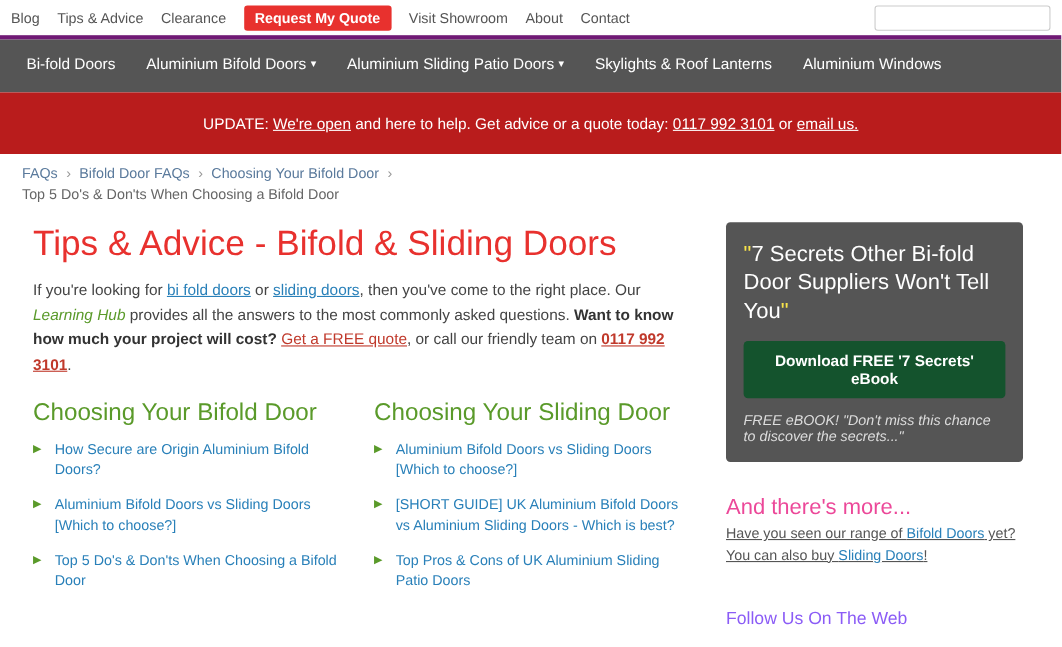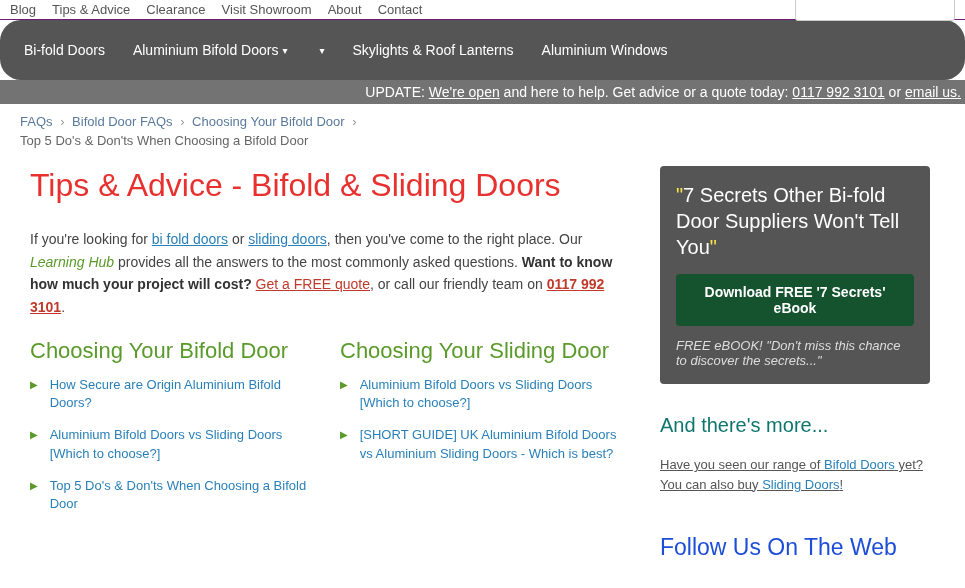--- a/index.html
+++ b/index.html
@@ -1,25 +1,25 @@
 <!DOCTYPE html>
 <html><head>
   <meta charset="utf-8">
   <style>
     * { margin: 0; padding: 0; box-sizing: border-box; }
     body { font-family: Arial, sans-serif; font-size: 14px; color: #333; background: #fff; width: 965px; }
 
     
     .top-nav {
       background: #fff;
-      border-bottom: 1px solid #701a75;
+      border-bottom: 4px solid #701a75;
       padding: 0 10px;
       display: flex;
       align-items: center;
-      height: 20px;
+      height: 36px;
       gap: 16px;
     }
     .top-nav a {
       color: #555;
       text-decoration: none;
       font-size: 13px;
     }
     .btn-request {
       background: #e8312e;
       color: #fff !important;
@@ -35,42 +35,41 @@
       border: 1px solid #ccc;
       padding: 3px 8px;
       width: 160px;
       border-radius: 3px;
     }
 
     
     .main-nav {
       background: #555;
       display: flex;
-      align-items: center;
-      height: 60px;
+      align-items: flex-start;
+      height: 48px;
       padding: 0 10px;
-      border-radius: 21px;
     }
     .main-nav a {
       color: #fff;
       text-decoration: none;
       font-size: 14px;
       padding: 0 14px;
       height: 44px;
       display: flex;
       align-items: center;
     }
     .main-nav .dropdown-arrow { font-size: 10px; margin-left: 4px; }
 
     
     .alert-bar {
-      background: #737373;
-      color: #fff;
-      text-align: right;
-      padding: 4px;
+      background: #b91c1c;
+      color: #fff;
+      text-align: center;
+      padding: 20px;
       font-size: 14px;
     }
     .alert-bar a { color: #fff; }
 
     
     .breadcrumb {
       padding: 10px 20px 4px;
       font-size: 13px;
     }
     .breadcrumb a { color: #5a7a9c; text-decoration: none; }
@@ -91,21 +90,21 @@
       width: 290px;
       padding: 10px 10px;
     }
 
     
     .page-title {
       font-family: 'Comic Sans MS', cursive, sans-serif;
       color: #e8312e;
       font-size: 32px;
       font-weight: normal;
-      margin-bottom: 24px;
+      margin-bottom: 12px;
       line-height: 1.2;
     }
 
     
     .intro-text {
       font-size: 14px;
       line-height: 1.6;
       color: #444;
       margin-bottom: 20px;
     }
@@ -177,32 +176,32 @@
     }
     .sidebar-box-dark .sub-text {
       font-size: 13px;
       color: #ddd;
       font-style: italic;
     }
 
     .sidebar-section { margin-bottom: 20px; padding: 10px 0; }
     .sidebar-section .section-title {
       font-family: 'Comic Sans MS', cursive, sans-serif;
-      color: #0f766e;
+      color: #ec4899;
       font-size: 20px;
       font-weight: normal;
-      margin-bottom: 18px;
+      margin-bottom: 2px;
     }
     .sidebar-section p { font-size: 13px; color: #555; line-height: 1.5; text-decoration: underline; }
     .sidebar-section p a { color: #2980b9; text-decoration: none; }
 
     .follow-section .section-title {
       font-family: 'Comic Sans MS', cursive, sans-serif;
-      color: #1d4ed8;
-      font-size: 23px;
+      color: #8b5cf6;
+      font-size: 16px;
       font-weight: normal;
       margin-bottom: 27px;
     }
     .twitter-btn {
       background: #1da1f2;
       color: #fff;
       padding: 6px 12px;
       border-radius: 3px;
       font-size: 13px;
       text-decoration: none;
@@ -212,35 +211,37 @@
     }
     .twitter-icon { font-size: 14px; }
   </style>
 </head>
 <body>
 
 <div class="top-nav">
   <a href="#">Blog</a>
   <a href="#">Tips &amp; Advice</a>
   <a href="#">Clearance</a>
+  <a href="#" class="btn-request">Request My Quote</a>
   <a href="#">Visit Showroom</a>
   <a href="#">About</a>
   <a href="#">Contact</a>
   <div class="top-nav-right">
     <input class="search-box" type="text" placeholder="" style="">
   </div>
 </div>
 
 <div class="main-nav">
   <a href="#">Bi-fold Doors</a>
   <a href="#">
     <span>Aluminium Bifold Doors</span>
     <span class="dropdown-arrow">▾</span>
   </a>
   <a href="#">
+    <span>Aluminium Sliding Patio Doors</span>
     <span class="dropdown-arrow">▾</span>
   </a>
   <a href="#">Skylights &amp; Roof Lanterns</a>
   <a href="#">Aluminium Windows</a>
 </div>
 
 <div class="alert-bar">
   <span>UPDATE: </span><a href="#">We're open</a><span> and here to help. Get advice or a quote today: </span><a href="#">0117 992 3101</a><span> or </span><a href="#">email us.</a>
 </div>
 
@@ -286,20 +287,24 @@
       <div class="col">
         <h2 class="col-title">Choosing Your Sliding Door</h2>
         <ul>
           <li>
             <span></span>
             <a href="#">Aluminium Bifold Doors vs Sliding Doors [Which to choose?]</a>
           </li>
           <li>
             <span></span>
             <a href="#">[SHORT GUIDE] UK Aluminium Bifold Doors vs Aluminium Sliding Doors - Which is best?</a>
+          </li>
+          <li>
+            <span></span>
+            <a href="#">Top Pros &amp; Cons of UK Aluminium Sliding Patio Doors</a>
           </li>
         </ul>
       </div>
     </div>
   </div>
 
   <div class="sidebar">
 
     <div class="sidebar-box-dark">
       <div class="box-title">

